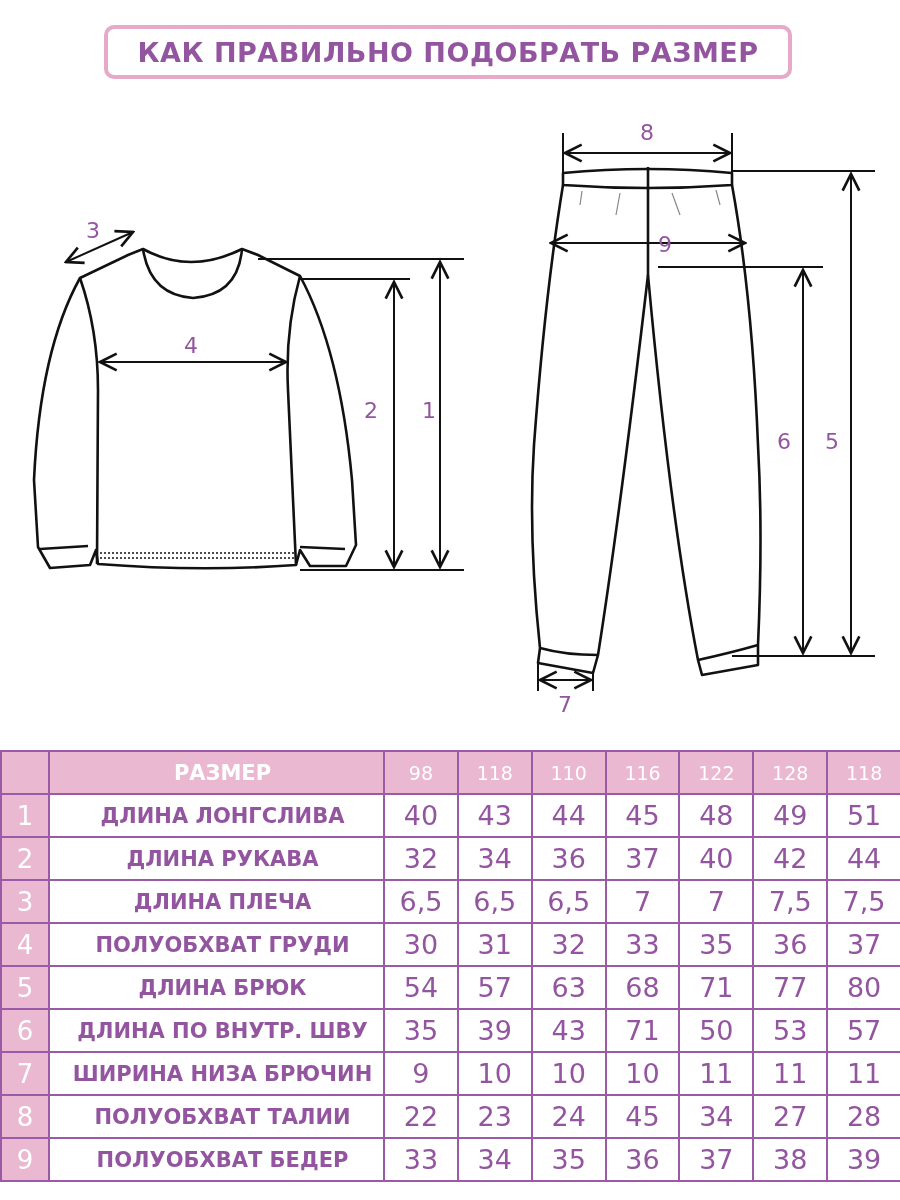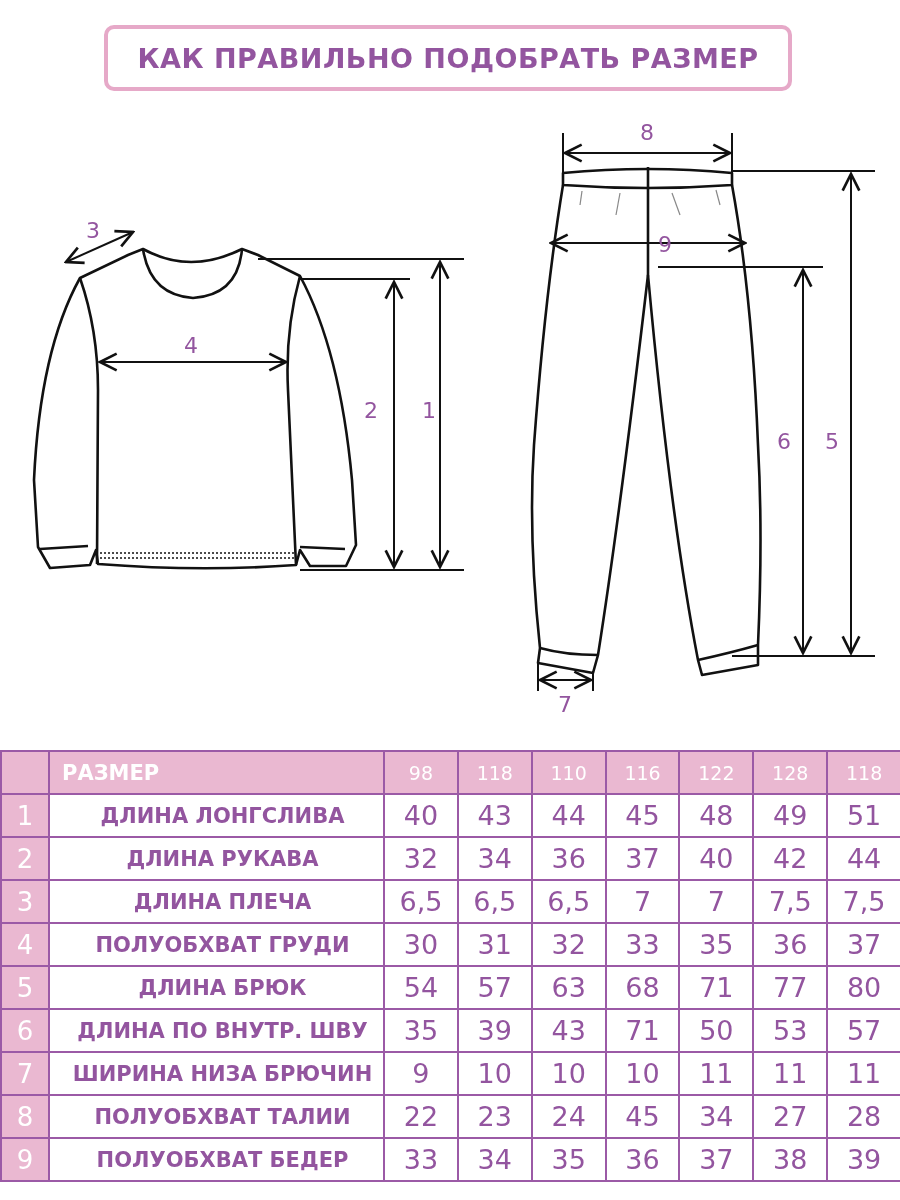--- a/index.html
+++ b/index.html
@@ -1,40 +1,40 @@
 <!DOCTYPE html>
 <html><head>
 <meta charset="utf-8">
 <style>
   html, body { margin: 0; padding: 0; }
   body {
     width: 900px; height: 1200px; background: #ffffff; position: relative; overflow: hidden;
     font-family: "DejaVu Sans", "Liberation Sans", sans-serif;
   }
   .title-box {
-    position: absolute; left: 104px; top: 25px; width: 688px; height: 66px;
+    position: absolute; left: 104px; top: 25px; width: 688px; height: 54px;
     border: 4px solid #e6a9c8; border-radius: 10px; box-sizing: border-box;
     display: flex; align-items: center; justify-content: center;
   }
   .title-text {
     color: #93559f; font-size: 27px; font-weight: bold; letter-spacing: 0.5px;
   }
   .diagram { position: absolute; }
   .diagram svg { display: block; }
   .lbl { fill: #93559f; font-family: "DejaVu Sans", sans-serif; font-size: 22px; }
   table.size {
     position: absolute; left: 0; top: 750px; width: 900px; border-collapse: collapse;
     table-layout: fixed;
   }
   table.size td, table.size th {
     border: 2px solid #9b5aa6; height: 43px; padding: 0; box-sizing: border-box;
     font-weight: normal;
   }
   table.size tr.head th { background: #eab8d1; color: #ffffff; font-size: 19px; text-align: center; }
-  table.size tr.head th.hdr-label { text-align: left; padding-left: 12px; font-size: 21px; font-weight: bold; }
+  table.size tr.head th.hdr-label { text-align: center; padding-left: 12px; font-size: 21px; font-weight: bold; }
   table.size td.num { background: #eab8d1; color: #ffffff; font-size: 26px; text-align: center; }
   table.size td.rowlabel { color: #93559f; font-size: 21px; font-weight: bold; text-align: center; padding-left: 12px; white-space: nowrap; }
   table.size td.val { color: #93559f; font-size: 27px; text-align: center; }
   table.size tr.head th.corner { background: #eab8d1; }
   col.c0 { width: 48px; } col.c1 { width: 335px; } col.cv { width: 73.86px; }
 </style>
 </head>
 <body>
 
 <div class="title-box">

